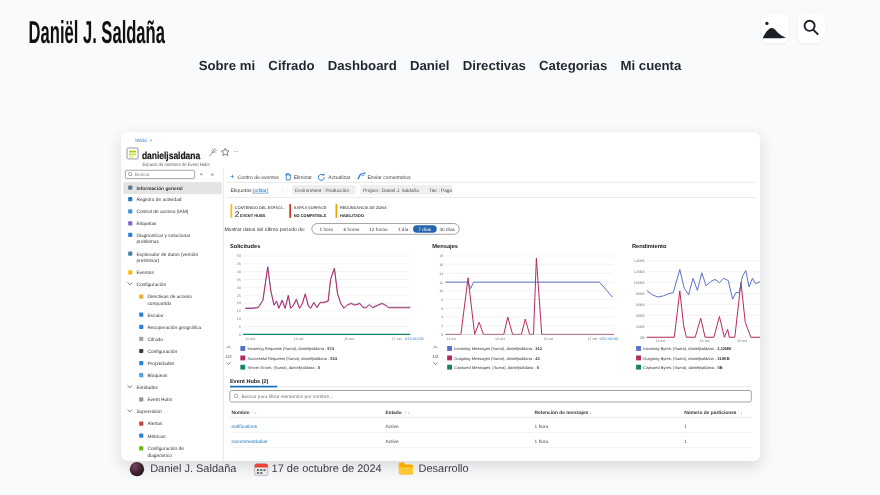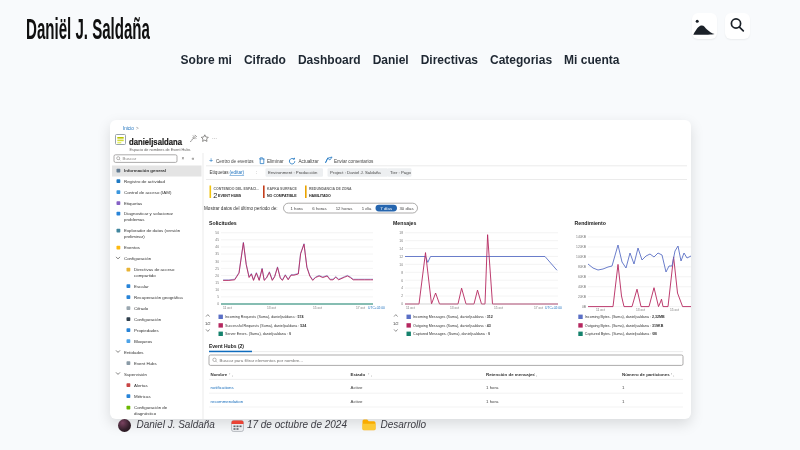--- a/index.html
+++ b/index.html
@@ -277,21 +277,21 @@
       <text x="512" y="269.2" font-size="4.4" fill="#444">1</text>
       <line x1="99" y1="273.2" x2="573" y2="273.2" stroke="#eeeeee" stroke-width="0.7"></line>
       <text x="100.5" y="283.0" font-size="4.4" fill="#1a6fbd">recommendation</text>
       <text x="240.5" y="283.0" font-size="4.4" fill="#444">Active</text>
       <text x="376" y="283.0" font-size="4.4" fill="#444">1 hora</text>
       <text x="512" y="283.0" font-size="4.4" fill="#444">1</text>
       <line x1="99" y1="287.0" x2="573" y2="287.0" stroke="#eeeeee" stroke-width="0.7"></line>
     </svg>
   </div>
 
-  <div class="abs" style="left:117.5px;top:419px;height:14px;display:flex;align-items:flex-start;font-size:10px;color:#3c3c43;font-style:italic;">
+  <div class="abs" style="left:117.5px;top:419px;height:14px;display:flex;align-items:center;font-size:10px;color:#3c3c43;">
     <span style="width:13px;height:13px;border-radius:50%;background:radial-gradient(circle at 35% 30%, #7a4260, #35202c 55%, #1c0e14);margin-right:6px;"></span>
     <span>Daniel J. Saldaña</span>
     <span style="width:16px;"></span>
     <svg width="13" height="13" viewBox="0 0 13 13" style="margin-right:3px;">
       <rect x="0.5" y="1.5" width="12" height="11" rx="2" fill="#e8eaed" stroke="#9aa0a6" stroke-width="0.6"></rect>
       <path d="M0.5,3.5 a2,2 0 0 1 2,-2 h8 a2,2 0 0 1 2,2 v1.5 h-12 z" fill="#ea4335"></path>
       <rect x="2.5" y="6.5" width="2" height="1.6" fill="#5f6368"></rect>
         <rect x="5.5" y="6.5" width="2" height="1.6" fill="#5f6368"></rect>
         <rect x="8.5" y="6.5" width="2" height="1.6" fill="#5f6368"></rect>
       <rect x="2.5" y="9.2" width="2" height="1.6" fill="#5f6368"></rect>

